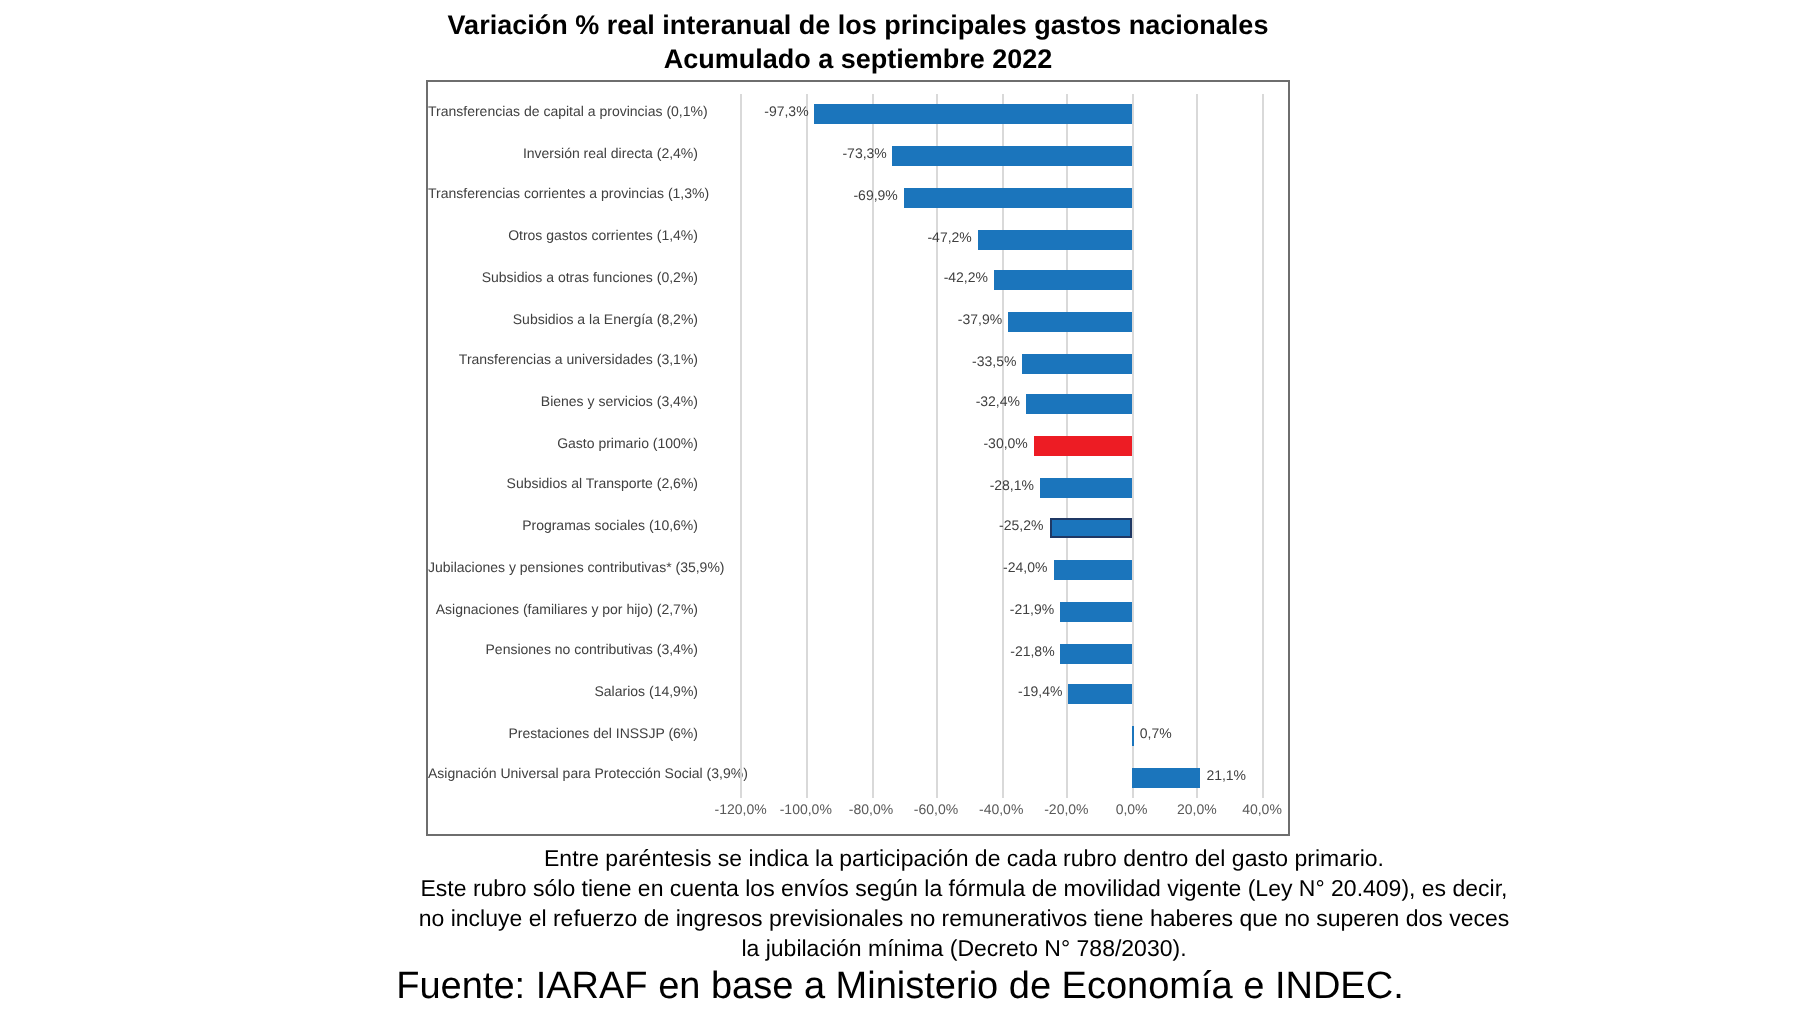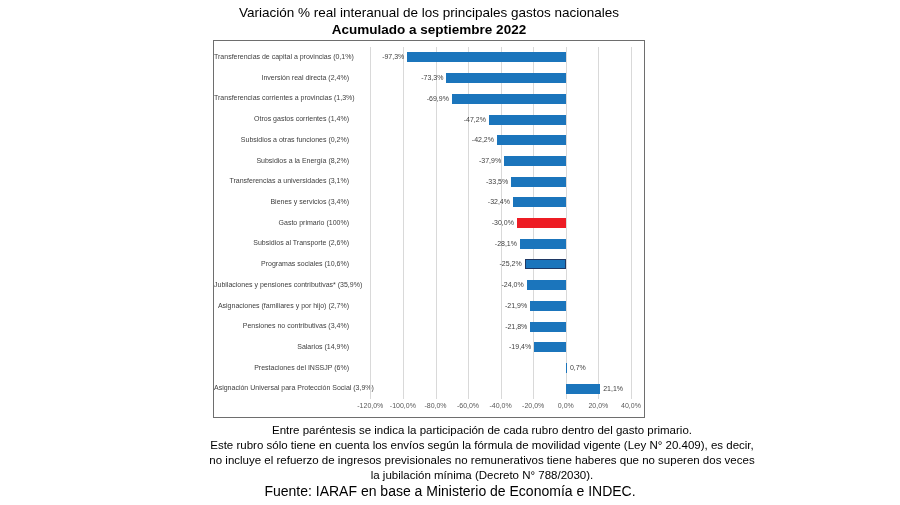--- a/index.html
+++ b/index.html
@@ -1,32 +1,32 @@
 <!DOCTYPE html>
 <html><head>
 <meta charset="utf-8">
 <style>
   html,body{margin:0;padding:0;background:#ffffff;}
   body{width:900px;height:505px;position:relative;font-family:"Liberation Sans",sans-serif;overflow:hidden;}
   .title-wrap{position:absolute;left:0;top:4px;width:858px;text-align:center;}
-  .chart-title{font-size:13.5px;font-weight:normal;color:#000;line-height:17px;}
+  .chart-title{font-size:13.5px;font-weight:bold;color:#000;line-height:17px;}
   .chart-subtitle{font-size:13.5px;font-weight:bold;color:#000;line-height:17px;}
   .chart-box{position:absolute;left:213px;top:40px;width:432px;height:378px;border:1px solid #6e6e6e;background:#ffffff;box-sizing:border-box;}
   .chart-inner{position:absolute;left:0;top:6px;width:430px;height:372px;}
   #labels-area{position:absolute;left:0;top:0;width:140px;height:352px;}
   #plot-area{position:absolute;left:140px;top:0;width:290px;height:352px;}
   #axis-area{position:absolute;left:140px;top:352px;width:290px;height:18px;}
   .category-label{position:absolute;right:0;width:140px;text-align:right;padding-right:5px;box-sizing:border-box;font-size:7px;color:#404040;white-space:nowrap;overflow:visible;}
   .gridline{position:absolute;top:0;bottom:0;width:1px;background:#d9d9d9;}
   .bar{position:absolute;height:10px;box-sizing:border-box;}
   .value-label{position:absolute;font-size:7px;color:#404040;white-space:nowrap;line-height:10px;}
   .tick-label{position:absolute;top:3px;transform:translateX(-50%);font-size:7px;color:#595959;white-space:nowrap;}
   .footnotes{position:absolute;left:0;top:423px;width:900px;text-align:center;padding-left:32px;}
   .footnote-line{font-size:11.5px;color:#000;line-height:15px;}
-  .source-line{position:absolute;left:0;top:483px;width:900px;text-align:center;font-size:14px;color:#000;}
+  .source-line{position:absolute;left:0;top:483px;width:900px;text-align:center;font-size:19px;color:#000;}
 </style>
 </head>
 <body>
 
 <div class="title-wrap">
   <div class="chart-title">Variación % real interanual de los principales gastos nacionales</div>
   <div class="chart-subtitle">Acumulado a septiembre 2022</div>
 </div>
 
 <div class="chart-box">

